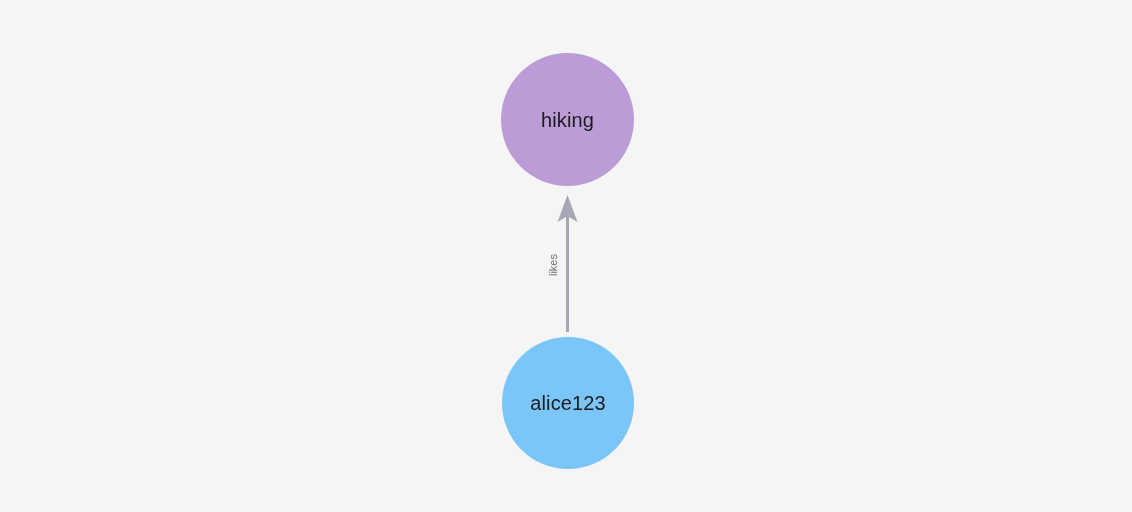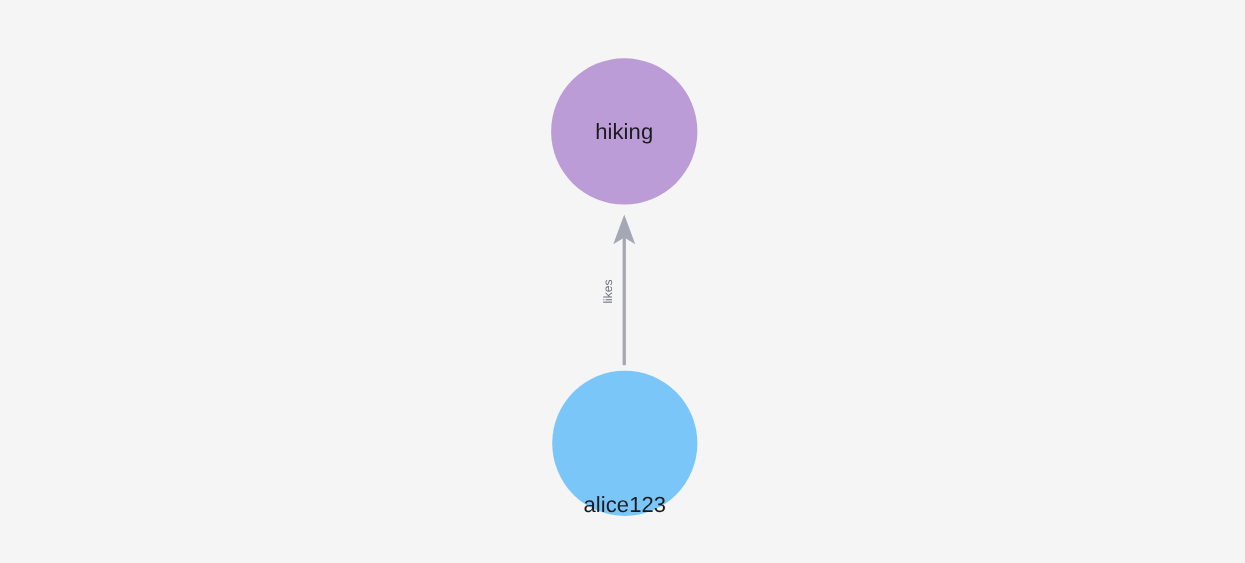--- a/index.html
+++ b/index.html
@@ -50,21 +50,20 @@
     width: 133px;
     height: 133px;
     background: #bc9cd7;
   }
   #node-alice123 {
     left: 502px;
     top: 337px;
     width: 132px;
     height: 132px;
     background: #7bc6f8;
-    align-items: flex-end;
   }
   .edge-label {
     position: absolute;
     font-family: "Liberation Sans", sans-serif;
     font-size: 11px;
     color: #6e7179;
     white-space: nowrap;
     transform-origin: 50% 50%;
     transform: rotate(-90deg);
     user-select: none;

